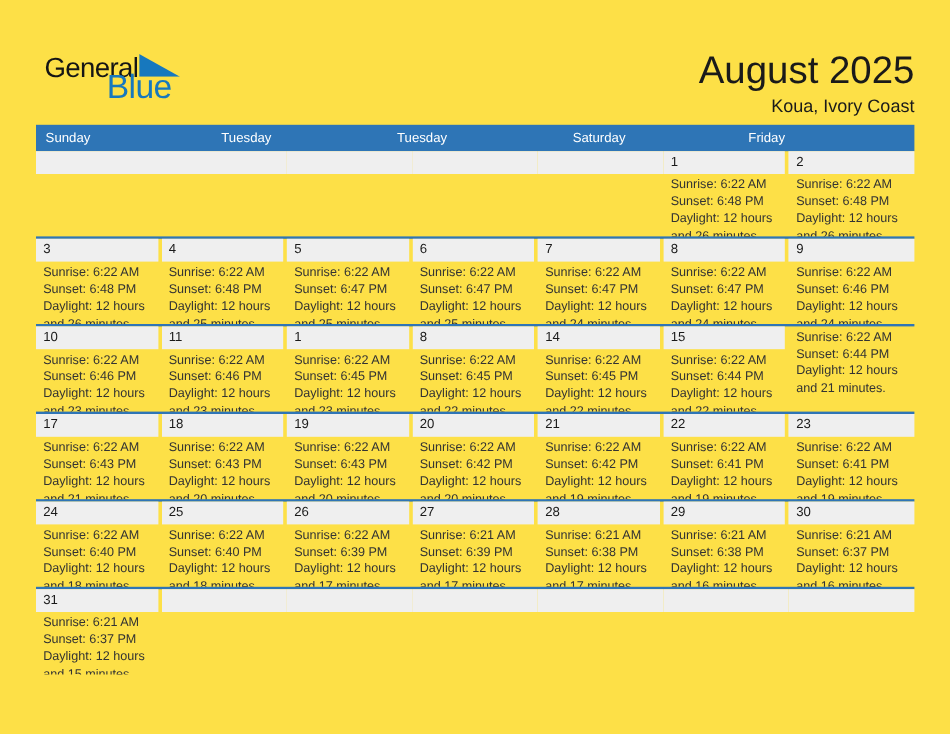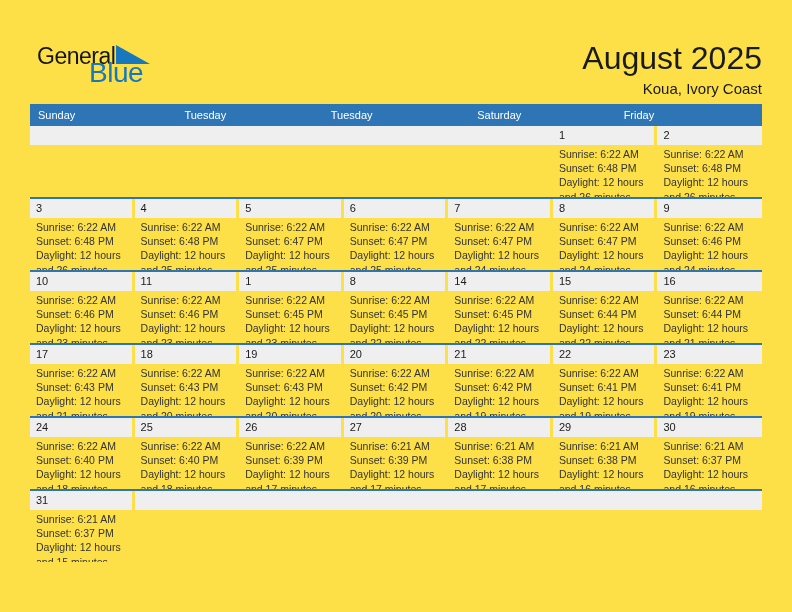--- a/index.html
+++ b/index.html
@@ -17,21 +17,21 @@
   .logo-tri{margin-left:1px;margin-top:1px;display:block;}
   .logo-blue{font-size:28px;color:#1778BE;letter-spacing:-0.5px;line-height:22px;margin:-6px 0 13px 52px;}
   
   .cal-title{position:absolute;top:40px;right:30px;font-size:32px;color:#1a1a1a;}
   .cal-subtitle{position:absolute;top:80px;right:30px;font-size:15px;color:#1a1a1a;text-align:right;}
   
   .calendar{position:absolute;left:30px;top:104px;width:732px;}
   .weekday-row{display:flex;background:#2E75B6;height:22px;}
   .weekday-cell{flex:1;color:#ffffff;font-size:11px;line-height:22px;padding-left:8px;overflow:hidden;}
   .week-row{display:flex;border-bottom:2px solid #2E75B6;height:71px;}
-  .week-row:last-child{border-bottom:none;}
+  .week-row:last-child{border-bottom:none;justify-content:flex-end;}
   .day-cell{flex:1;min-width:0;display:flex;flex-direction:column;}
   .day-num{
     height:19px;line-height:19px;flex:0 0 19px;
     background:#EFEFEF;
     padding-left:6px;
     font-size:11px;color:#1a1a1a;
   }
   .day-cell.filled:not(.last-col) .day-num{margin-right:3px;}
   .day-details{
     padding:2px 2px 0 6px;
@@ -215,21 +215,20 @@
           <div class="day-cell filled">
             <div class="day-num">15</div>
             <div class="day-details">
               <div class="detail-line">Sunrise: 6:22 AM</div>
               <div class="detail-line">Sunset: 6:44 PM</div>
               <div class="detail-line">Daylight: 12 hours</div>
               <div class="detail-line">and 22 minutes.</div>
             </div>
           </div>
           <div class="day-cell filled last-col">
-            <div class="day-num">16</div>
             <div class="day-details">
               <div class="detail-line">Sunrise: 6:22 AM</div>
               <div class="detail-line">Sunset: 6:44 PM</div>
               <div class="detail-line">Daylight: 12 hours</div>
               <div class="detail-line">and 21 minutes.</div>
             </div>
           </div>
         </div>
         <div class="week-row">
           <div class="day-cell filled">

